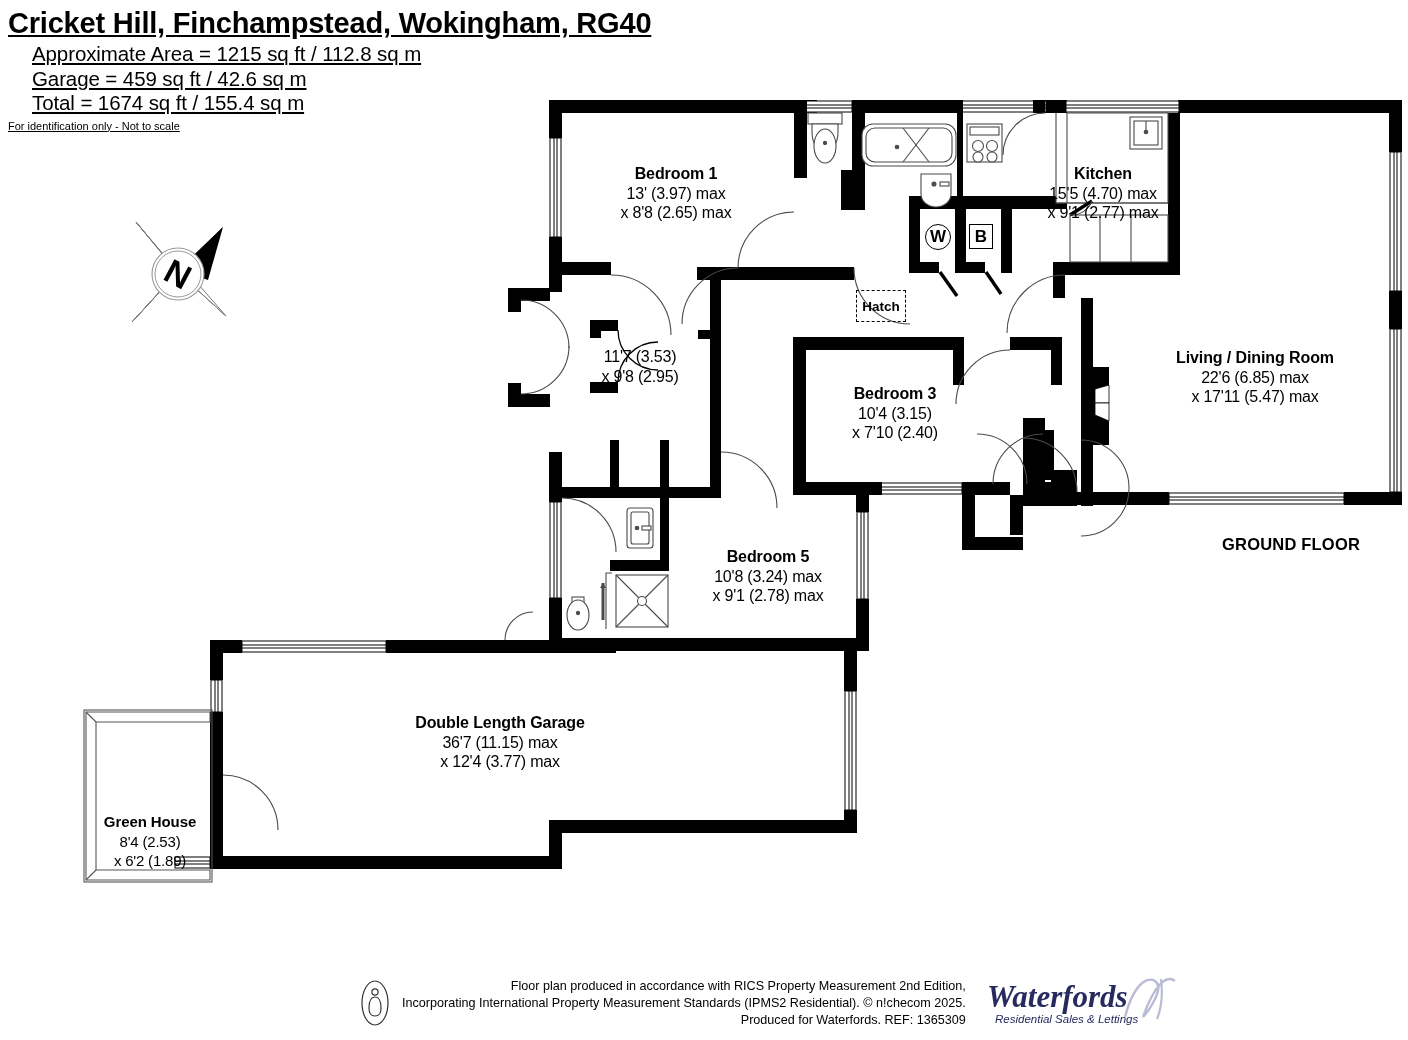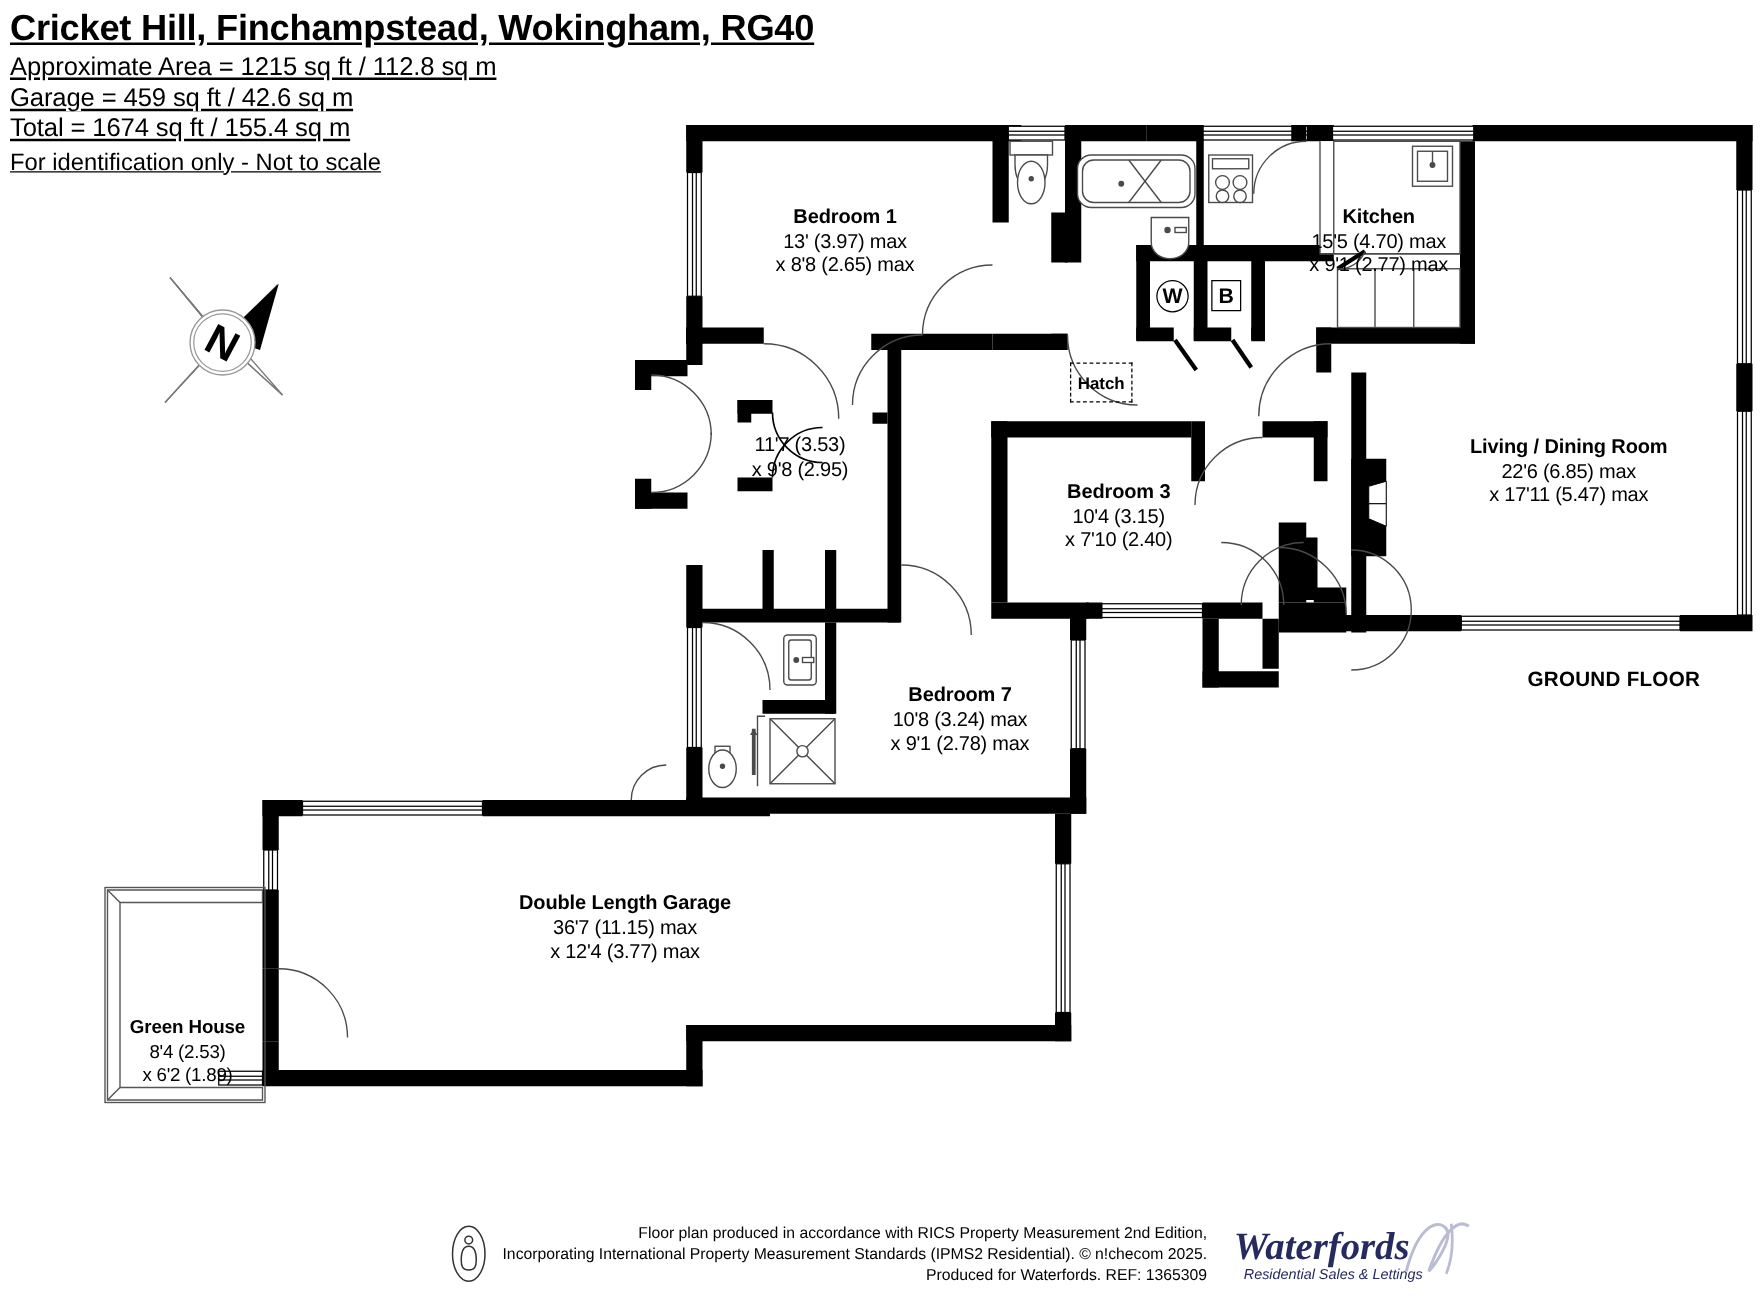--- a/index.html
+++ b/index.html
@@ -2,22 +2,22 @@
 <html><head>
 <meta charset="utf-8">
 <style>
   html,body{margin:0;padding:0;background:#fff;}
   body{width:1408px;height:1040px;position:relative;overflow:hidden;
        font-family:"Liberation Sans","DejaVu Sans",sans-serif;color:#000;}
 
   
   #header{position:absolute;left:8px;top:4px;width:900px;text-decoration:underline;}
   #title{font-size:29px;font-weight:bold;letter-spacing:-0.2px;line-height:38px;}
-  .area-line{font-size:20.5px;line-height:24.5px;letter-spacing:-0.1px;}
-  #notscale{font-size:19px;margin-top:4px;}
+  .area-line{font-size:20.5px;line-height:24.5px;letter-spacing:-0.1px;margin-left:24px;}
+  #notscale{font-size:11px;margin-top:4px;}
 
   
   #compass{position:absolute;left:122px;top:212px;width:112px;height:120px;}
 
   
   #plan{position:absolute;left:0;top:0;width:1408px;height:1040px;}
 
   
   .rlabel{position:absolute;text-align:center;line-height:19.5px;}
   .rlabel .nm{font-size:16px;font-weight:bold;letter-spacing:-0.1px;}
@@ -372,21 +372,21 @@
   <div class="dim">x 9'8 (2.95)</div>
 </div>
 
 <div class="rlabel" style="left:805px;top:384px;width:180px;">
   <div class="nm">Bedroom 3</div>
   <div class="dim">10'4 (3.15)</div>
   <div class="dim">x 7'10 (2.40)</div>
 </div>
 
 <div class="rlabel" style="left:684px;top:547px;width:168px;">
-  <div class="nm">Bedroom 7</div>
+  <div class="nm">Bedroom 5</div>
   <div class="dim">10'8 (3.24) max</div>
   <div class="dim">x 9'1 (2.78) max</div>
 </div>
 
 <div class="rlabel" style="left:388px;top:713px;width:224px;">
   <div class="nm">Double Length Garage</div>
   <div class="dim">36'7 (11.15) max</div>
   <div class="dim">x 12'4 (3.77) max</div>
 </div>
 

